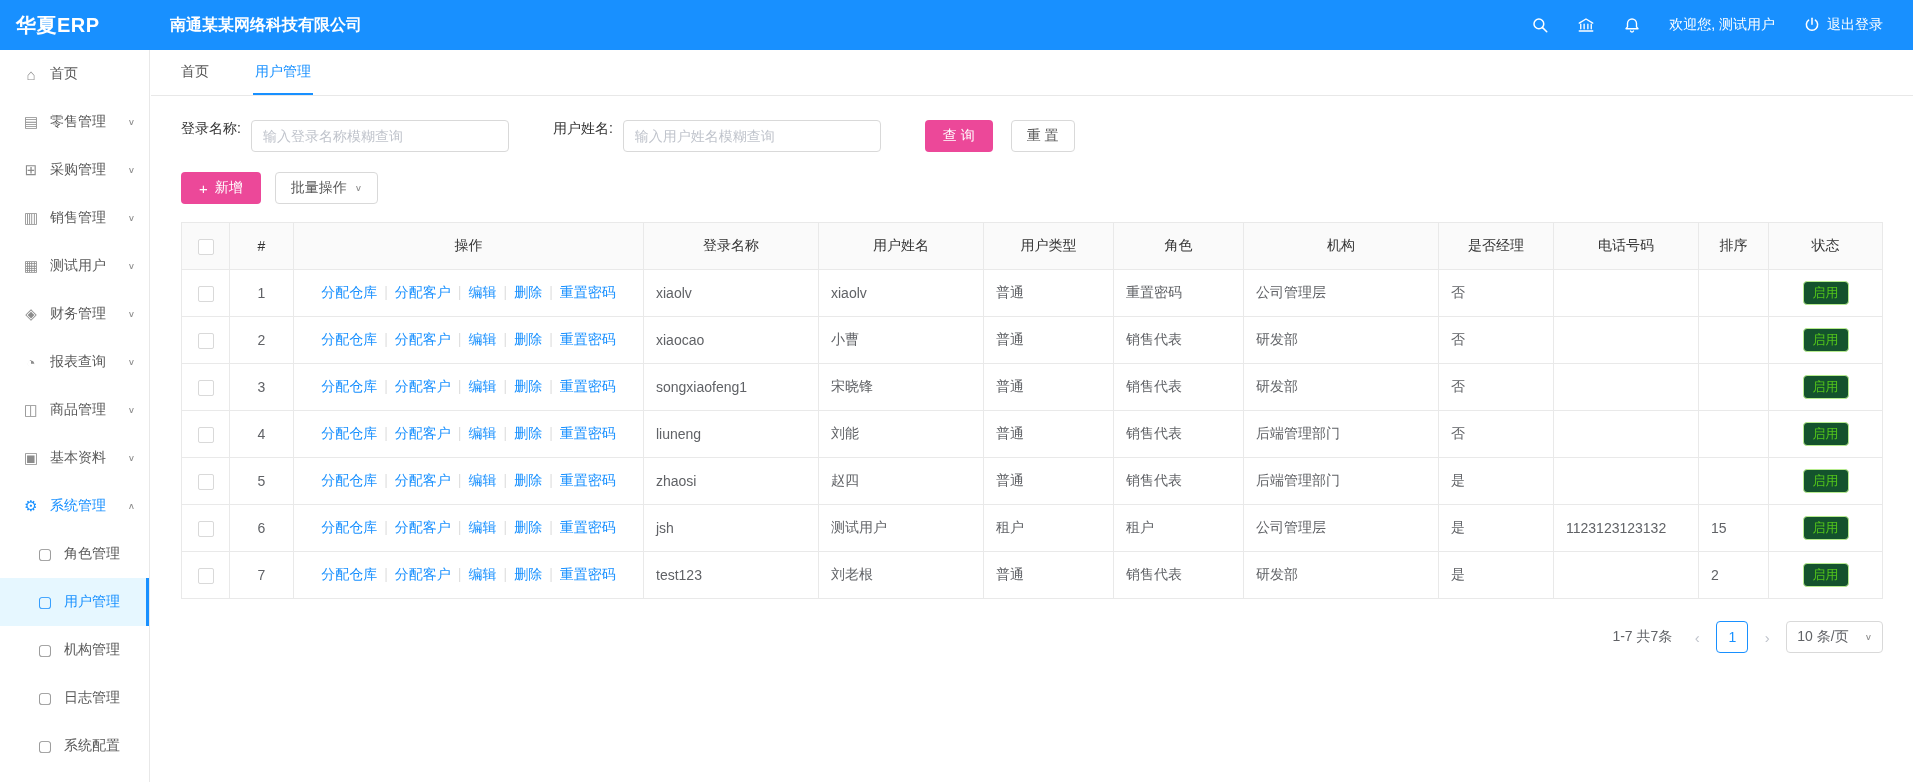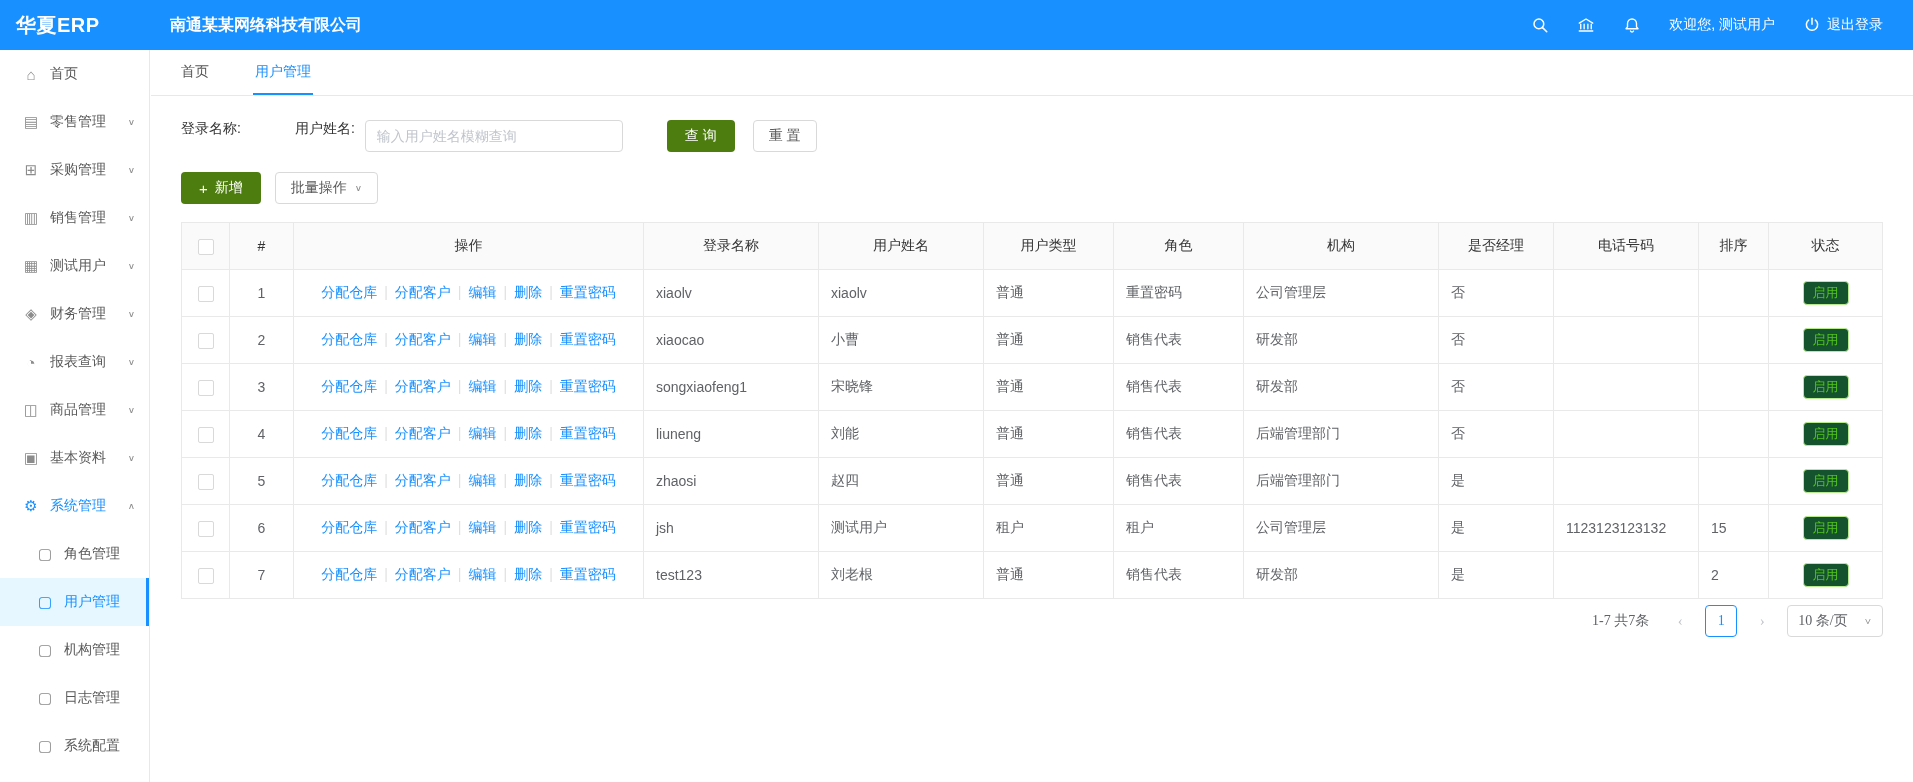--- a/index.html
+++ b/index.html
@@ -44,21 +44,21 @@
   
   .filter-row { display:flex; align-items:flex-start; }
   .f-label { font-size:14px; color:#333; margin-right:10px; white-space:nowrap; }
   .f-input { width:258px; height:32px; border:1px solid #d9d9d9; border-radius:4px;
     padding:0 11px; font-size:14px; color:#333; outline:none; }
   .f-input::placeholder { color:#c0c4cc; }
   .grp2 { margin-left:44px; }
   .btn { height:32px; border-radius:4px; font-size:14px; border:1px solid transparent;
     cursor:pointer; display:inline-flex; align-items:center; justify-content:center;
     font-family:inherit; white-space:nowrap; }
-  .btn-primary { background:#4d7c0f; color:#fff; padding:0 17px; }
+  .btn-primary { background:#ec4899; color:#fff; padding:0 17px; }
   .btn-default { background:#fff; color:#595959; border-color:#d9d9d9; padding:0 15px; }
   .search-btn { margin-left:44px; }
   .reset-btn { margin-left:18px; }
 
   .toolbar { margin-top:20px; display:flex; align-items:center; gap:14px; }
   .plus { margin-right:7px; font-size:15px; }
   .caret { margin-left:8px; font-size:10px; color:#8c8c8c; transform:scaleY(.85); }
 
   
   .table-wrap { margin-top:18px; }
@@ -68,22 +68,22 @@
   td { color:#606266; text-align:left; }
   td.c, th.c { text-align:center; padding:0 4px; }
   .cb { appearance:none; -webkit-appearance:none; width:16px; height:16px;
     border:1px solid #d9d9d9; border-radius:2px; background:#fff; vertical-align:middle; cursor:pointer; }
   .op-link { color:#1890ff; text-decoration:none; cursor:pointer; white-space:nowrap; }
   .op-sep { color:#e0e0e0; margin:0 7px; }
   .status-badge { display:inline-block; padding:2px 9px; font-size:13px; color:#52c41a;
     background:#14532d; border:1px solid #b7eb8f; border-radius:4px; cursor:pointer; }
 
   
-  .pagination { display:flex; justify-content:flex-end; align-items:center; margin-top:6px;
-    font-size:14px; color:#606266; gap:16px; padding-bottom:20px;font-family:Liberation Serif, serif; }
+  .pagination { display:flex; justify-content:flex-end; align-items:center; margin-top:22px;
+    font-size:14px; color:#606266; gap:10px; padding-bottom:20px; }
   .pg-total { margin-right:6px; }
   .pg-arrow { color:#c0c4cc; font-size:15px; width:18px; text-align:center; cursor:pointer; }
   .pg-page { width:32px; height:32px; border:1px solid #1890ff; border-radius:4px; color:#1890ff;
     display:flex; align-items:center; justify-content:center; cursor:pointer; }
   .pg-size { height:32px; border:1px solid #d9d9d9; border-radius:4px; padding:0 10px;
     display:flex; align-items:center; gap:8px; color:#606266; cursor:pointer; }
 </style>
 </head>
 <body>
 
@@ -199,20 +199,21 @@
 
 <div class="main">
   <div class="tabbar">
       <div class="tab">首页</div>
       <div class="tab active">用户管理</div>
     </div>
 
   <div class="content">
     <div class="filter-row">
       <span class="f-label">登录名称:</span>
+      <input class="f-input" type="text" placeholder="输入登录名称模糊查询" style="">
       <span class="f-label grp2">用户姓名:</span>
       <input class="f-input" type="text" placeholder="输入用户姓名模糊查询" style="">
       <button class="btn btn-primary search-btn">查 询</button>
       <button class="btn btn-default reset-btn">重 置</button>
     </div>
 
     <div class="toolbar">
       <button class="btn btn-primary">
           <span class="plus">+</span>
           <span>新增</span>

